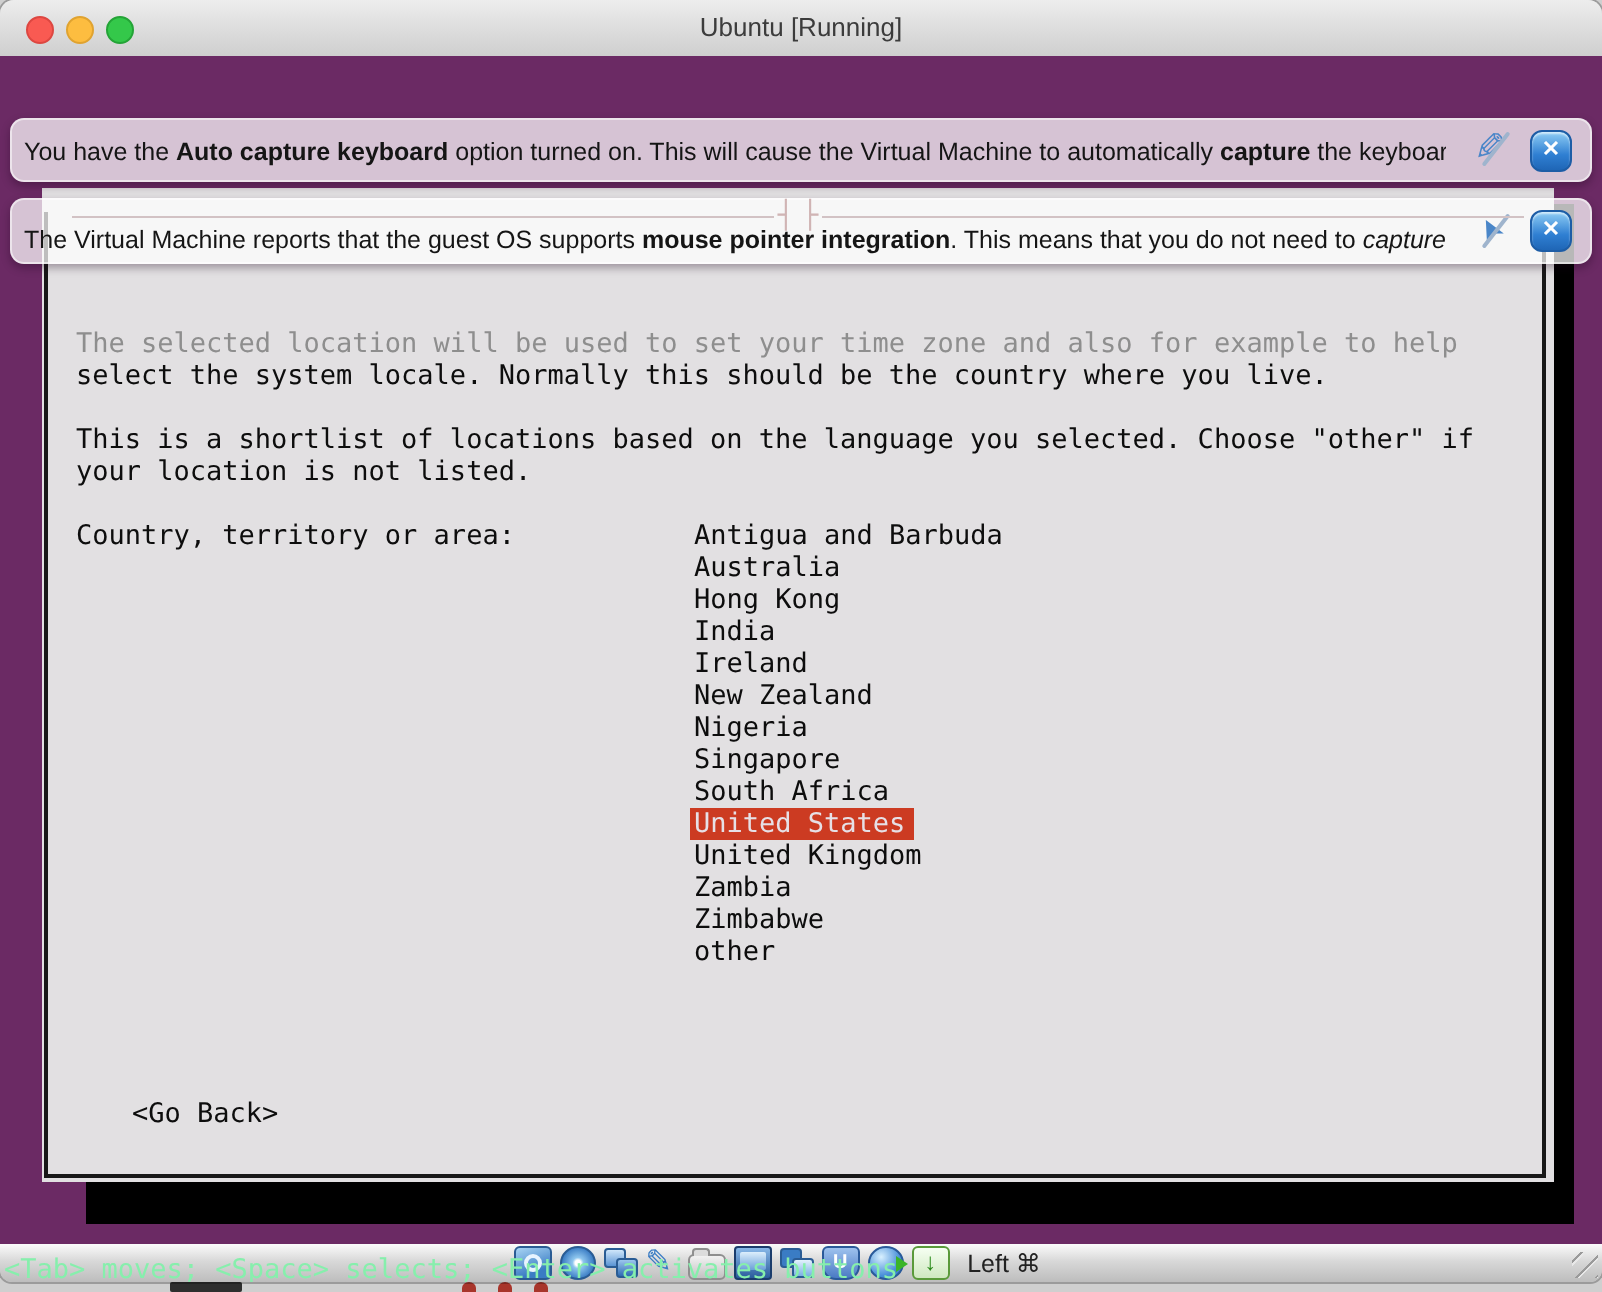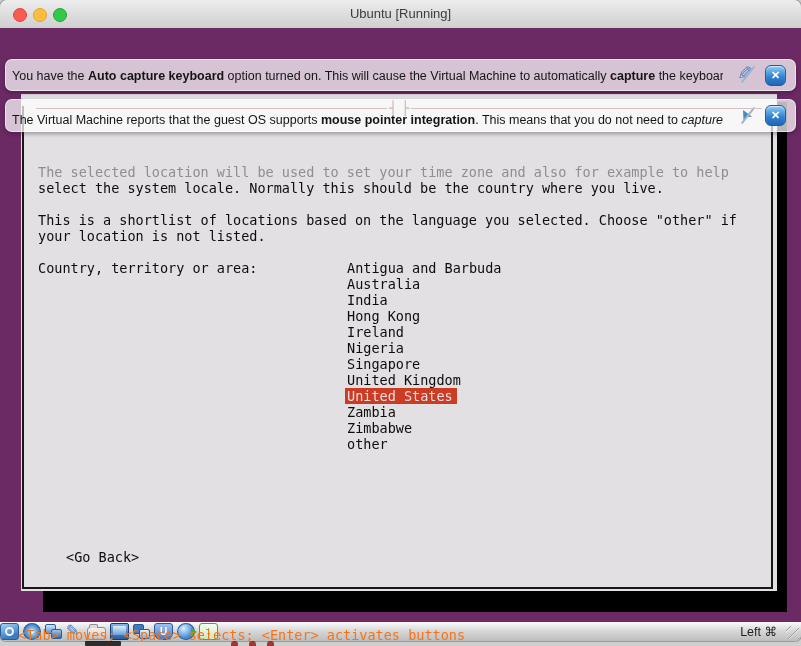--- a/index.html
+++ b/index.html
@@ -49,24 +49,24 @@
   .nicons{position:absolute;right:9px;top:50%;transform:translateY(-50%);display:flex;align-items:center;gap:7px;}
   .nclose{width:19px;height:19px;border-radius:6px;background:linear-gradient(#8ecdf5,#2f7fd2 60%,#1f66b6);border:1px solid #1d5da6;box-shadow:inset 0 1px 1px rgba(255,255,255,.6);color:#fff;text-align:center;font:bold 11px/18px "Liberation Sans",sans-serif;}
   .nclose::after{content:"✕";}
   .nglyph{width:22px;height:22px;position:relative;}
   .nglyph::before{position:absolute;color:#4a86c8;}
   .npen::before{content:"✎";font-size:19px;left:1px;top:-2px;transform:scaleX(-1);}
   .nmouse::before{content:"➤";font-size:15px;left:3px;top:1px;transform:rotate(-118deg);}
   .nglyph::after{content:"";position:absolute;left:11px;top:0;width:2px;height:21px;background:#9fb4cd;transform:rotate(38deg);border-radius:1px;}
 
   
-  #helpbar{position:absolute;left:2px;top:599px;color:#f97316;white-space:pre;z-index:1;margin-left:16px;}
+  #helpbar{position:absolute;left:2px;top:599px;color:#86efac;white-space:pre;z-index:1;}
 
   
-  #statusbar{position:absolute;left:0;top:622px;width:801px;height:19px;background:linear-gradient(#fbfbfb,#d8d8d8 45%,#bdbdbd);border-radius:0 0 6px 6px;display:flex;align-items:center;justify-content:space-between;padding-right:24px;box-sizing:border-box;gap:4px;}
+  #statusbar{position:absolute;left:0;top:622px;width:801px;height:19px;background:linear-gradient(#fbfbfb,#d8d8d8 45%,#bdbdbd);border-radius:0 0 6px 6px;display:flex;align-items:center;justify-content:center;padding-right:24px;box-sizing:border-box;gap:4px;}
   #hostkey{font-size:12.5px;color:#222;margin-left:5px;white-space:pre;}
   #grip{position:absolute;right:2px;bottom:2px;width:13px;height:13px;background:repeating-linear-gradient(135deg,transparent 0 3px,#9a9a9a 3px 4px,#e8e8e8 4px 5px,transparent 5px 7px);}
 
   .ic{width:17px;height:15px;position:relative;display:inline-block;border-radius:3px;flex:none;}
   .ic-disk{background:linear-gradient(160deg,#a8d4f4,#3a7cc4 75%);border:1px solid #2a5c94;}
   .ic-disk::after{content:"";position:absolute;inset:3px 4px;border:2px solid #e8f4ff;border-radius:50%;}
   .ic-cd{border-radius:50%;width:16px;background:radial-gradient(circle,#ffffff 13%,#8ec6ee 25%,#3a7cc4 72%,#2a5c94);border:1px solid #2a5c94;}
   .ic-net::before,.ic-net::after,.ic-screens::before,.ic-screens::after{content:"";position:absolute;width:9px;height:8px;background:linear-gradient(#cfe6fa,#5a94d4);border:1px solid #2a5c94;border-radius:2px;}
   .ic-net::before{left:0;top:0;}
   .ic-net::after{right:0;bottom:0;background:linear-gradient(#9cc6ee,#2f6cb4);}
@@ -118,27 +118,29 @@
       <div class="bline"></div>
       <div class="bline">This is a shortlist of locations based on the language you selected. Choose "other" if</div>
       <div class="bline">your location is not listed.</div>
       <div class="bline"></div>
       <div class="bline">Country, territory or area:</div>
     </div>
 
     <div id="country-list">
         <div class="country">Antigua and Barbuda</div>
         <div class="country">Australia</div>
+        <div class="country">Hong Kong</div>
         <div class="country">India</div>
-        <div class="country">Hong Kong</div>
         <div class="country">Ireland</div>
+        <div class="country">New Zealand</div>
         <div class="country">Nigeria</div>
         <div class="country">Singapore</div>
+        <div class="country">South Africa</div>
+        <div class="country sel">United States</div>
         <div class="country">United Kingdom</div>
-        <div class="country sel">United States</div>
         <div class="country">Zambia</div>
         <div class="country">Zimbabwe</div>
         <div class="country">other</div>
       </div>
 
     <div id="goback" class="mono">&lt;Go Back&gt;</div>
 
     <div id="helpbar" class="mono">&lt;Tab&gt; moves; &lt;Space&gt; selects; &lt;Enter&gt; activates buttons</div>
 
     <div class="npanel" id="panel1">

